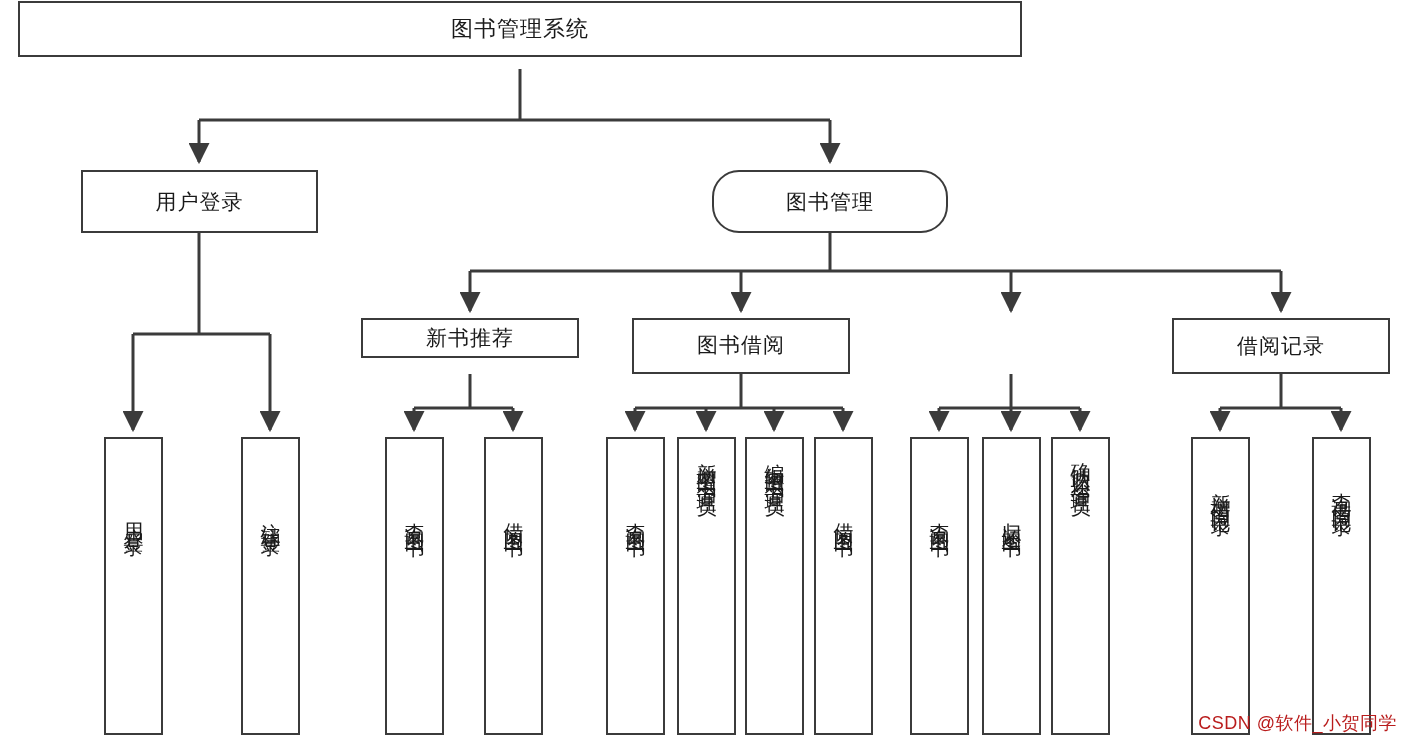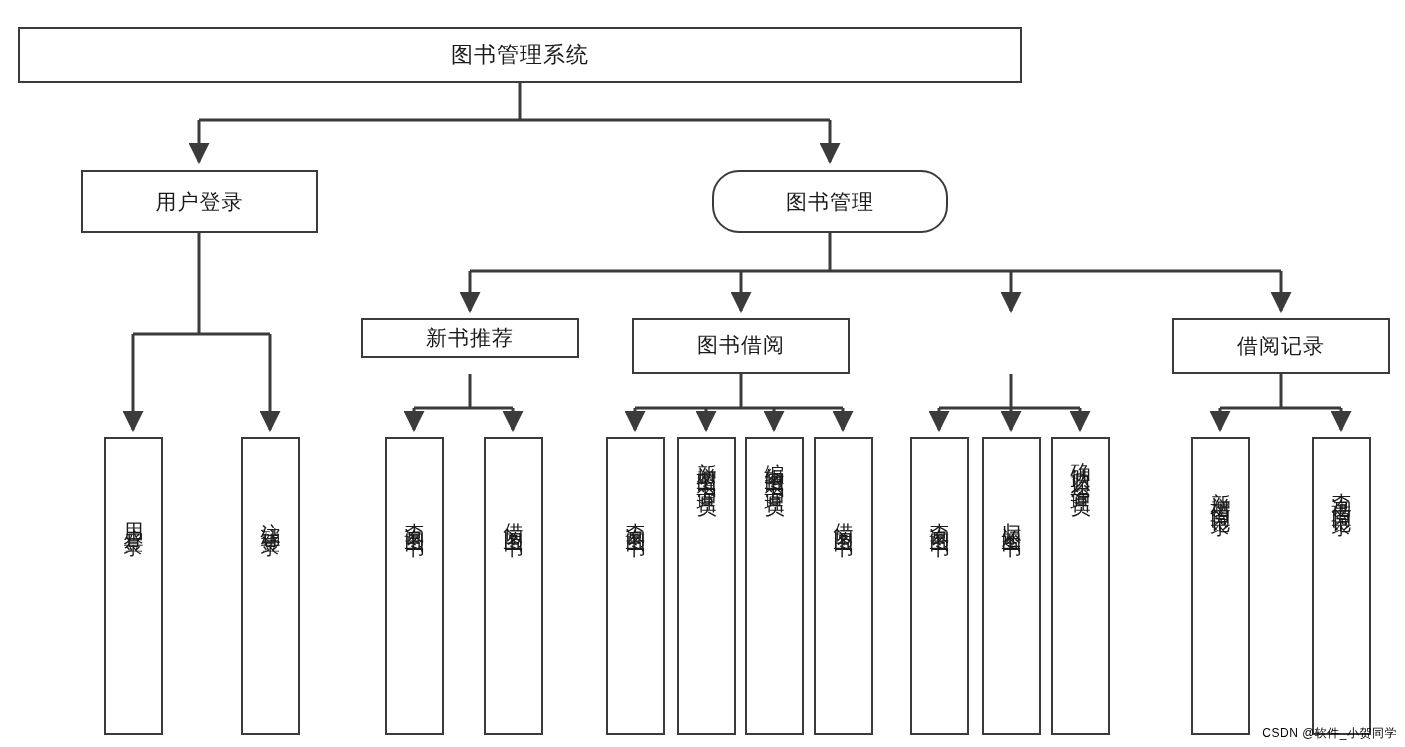--- a/index.html
+++ b/index.html
@@ -56,23 +56,23 @@
     line-height: 1.05;
     white-space: nowrap;
     text-align: left;
   }
   .htext {
     white-space: nowrap;
   }
   .watermark {
     position: absolute;
     right: 8px;
-    bottom: 5px;
-    font-size: 12px;
-    color: #000000;
+    bottom: 12px;
+    font-size: 18px;
+    color: #b91c1c;
     white-space: nowrap;
     letter-spacing: 0.5px;
   }
 </style>
 </head>
 <body>
 
 <div id="canvas">
 
   <svg class="edges" viewBox="0 0 1405 747" xmlns="http://www.w3.org/2000/svg">
@@ -118,21 +118,21 @@
       <path d="M 1011 408 L 1011 430" marker-end="url(#arrow)"></path>
       <path d="M 1080 408 L 1080 430" marker-end="url(#arrow)"></path>
 
       <path d="M 1281 374 L 1281 408"></path>
       <path d="M 1220 408 L 1341 408"></path>
       <path d="M 1220 408 L 1220 430" marker-end="url(#arrow)"></path>
       <path d="M 1341 408 L 1341 430" marker-end="url(#arrow)"></path>
     </g>
   </svg>
 
-  <div class="node root horiz" style="left:18px;top:27px;width:1004px;height:56px;">
+  <div class="node root horiz" style="left:18px;top:1px;width:1004px;height:56px;">
     <span class="htext">图书管理系统</span>
   </div>
 
   <div class="node horiz" style="left:81px;top:170px;width:237px;height:63px;">
     <span class="htext">用户登录</span>
   </div>
   <div class="node horiz" style="left:712px;top:170px;width:236px;height:63px;border-radius:27px;">
     <span class="htext">图书管理</span>
   </div>
 

